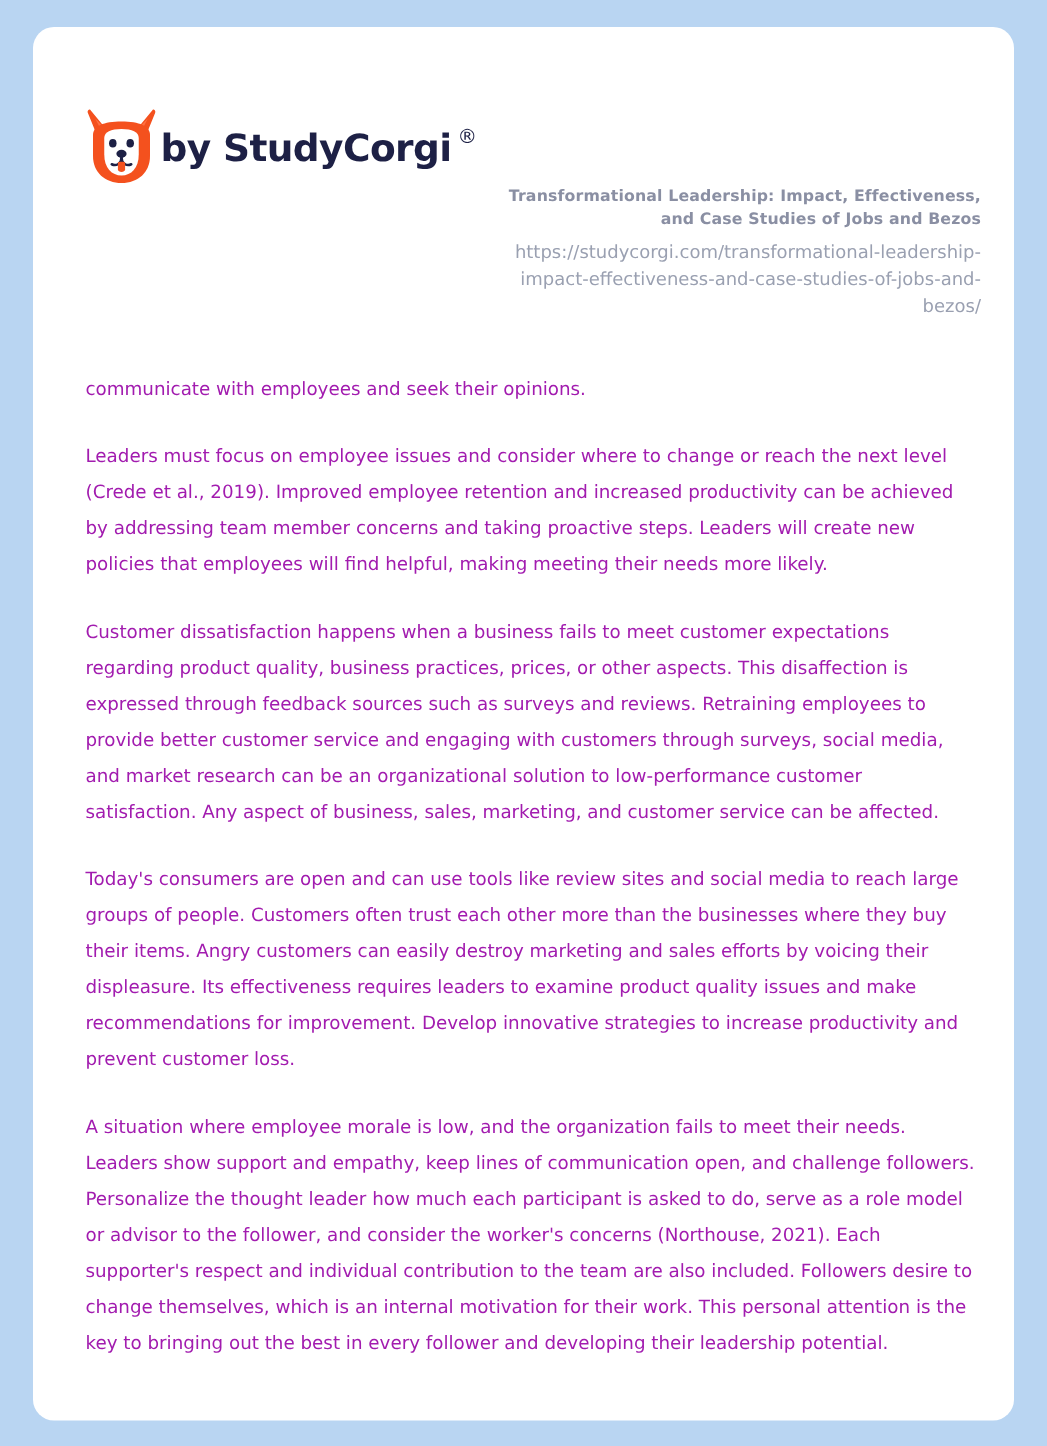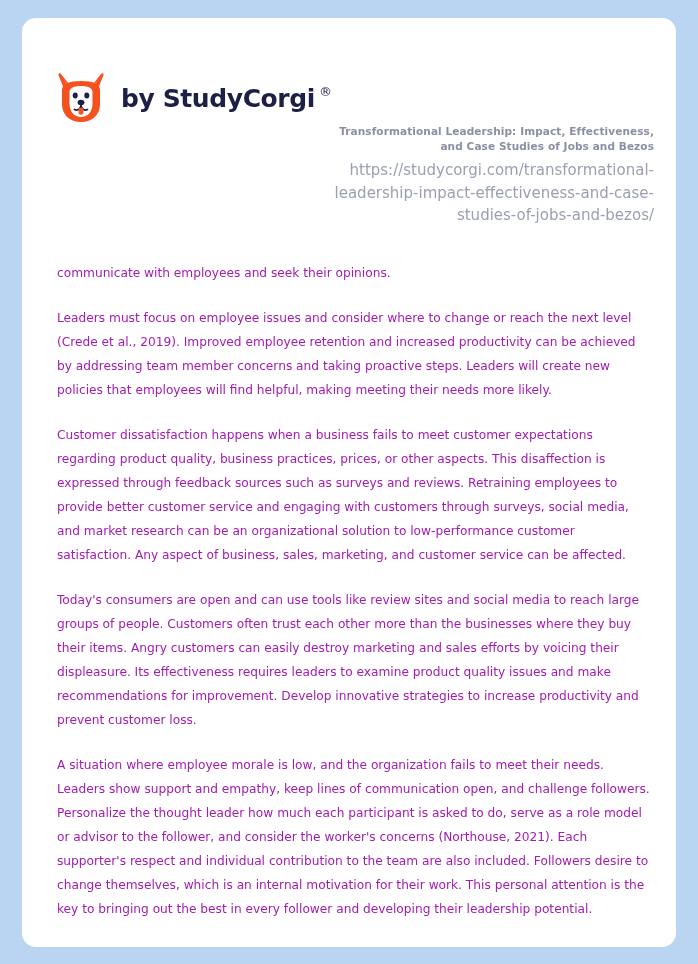--- a/index.html
+++ b/index.html
@@ -38,21 +38,21 @@
     margin-top: 4px;
   }
   #logo-mark {
     width: 50px;
     height: 56px;
     flex: 0 0 auto;
   }
   #wordmark {
     display: flex;
     align-items: flex-start;
-    margin-left: 15px;
+    margin-left: 1px;
     justify-content: space-between;
   }
   #wordmark-text {
     font-family: "DejaVu Sans", sans-serif;
     font-size: 25px;
     font-weight: bold;
     color: #1d2045;
     letter-spacing: -0.4px;
     line-height: 1;
   }
@@ -74,21 +74,21 @@
     font-family: "DejaVu Sans", sans-serif;
     font-size: 10.5px;
     font-weight: bold;
     color: #8a8fa3;
     line-height: 1.45;
     letter-spacing: 0.1px;
     margin-top: 48px;
   }
   #doc-url {
     font-family: "DejaVu Sans", sans-serif;
-    font-size: 15px;
+    font-size: 12px;
     font-weight: normal;
     color: #9aa0b1;
     line-height: 1.5;
     margin-top: 5px;
     word-break: break-word;
   }
   #article {
     padding: 34px 24px 0 35px;
     box-sizing: border-box;
   }

